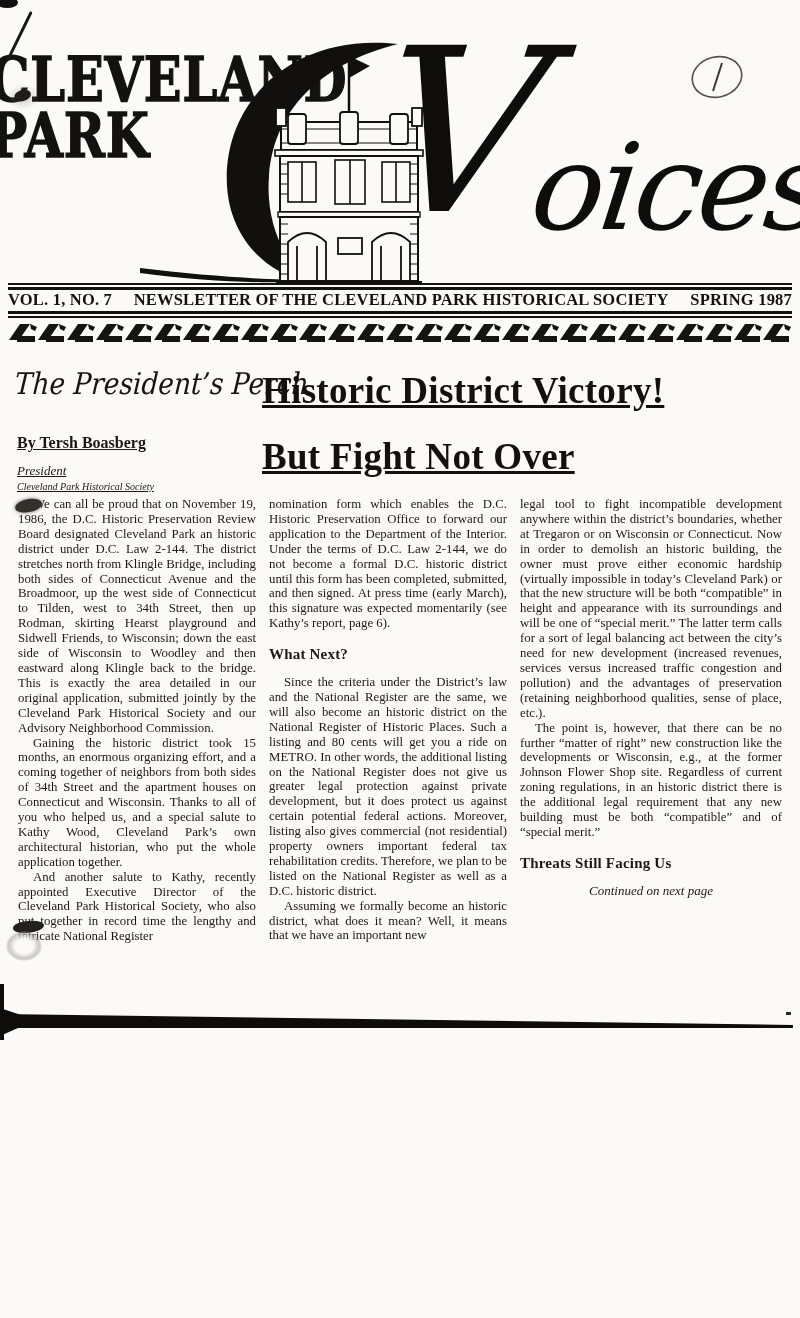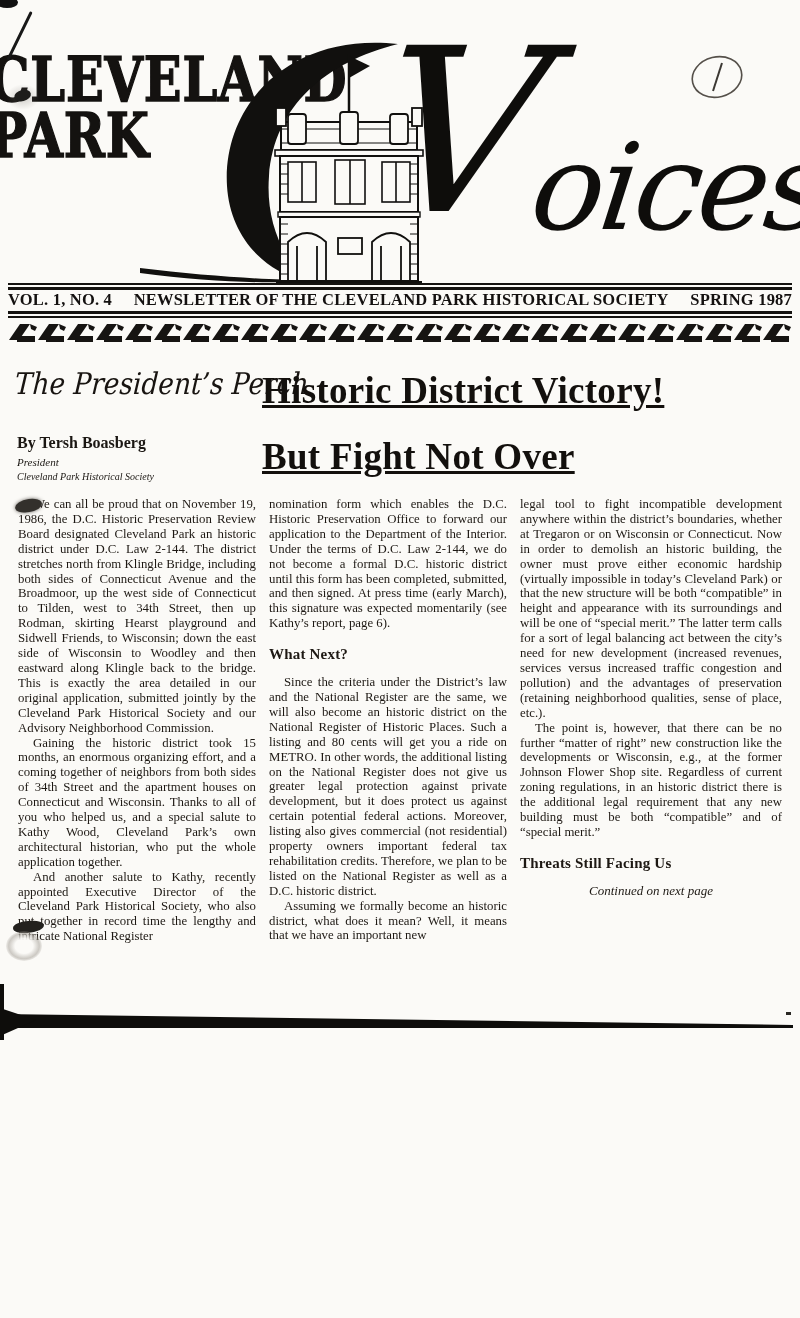--- a/index.html
+++ b/index.html
@@ -24,23 +24,23 @@
   .banner{position:absolute;left:8px;top:290px;width:784px;display:flex;justify-content:space-between;
     align-items:baseline;font-family:"Liberation Serif",serif;font-weight:bold;font-size:16.5px;
     letter-spacing:.2px;color:#141110;}
   .zigzag{position:absolute;left:8px;top:320px;}
 
   
   .pp-title{position:absolute;left:16px;top:366px;font-family:"DejaVu Serif",serif;font-style:italic;
     font-size:30px;color:#181411;transform:scaleX(.88) skewX(-4deg);transform-origin:left top;white-space:nowrap;}
   .headline{position:absolute;left:262px;top:358px;font-family:"Liberation Serif",serif;font-weight:bold;
     font-size:37px;line-height:66px;letter-spacing:.3px;color:#13100d;white-space:nowrap;text-decoration:underline;}
-  .byline{position:absolute;left:17px;top:434px;line-height:1.1;}
+  .byline{position:absolute;left:17px;top:434px;line-height:1.1;text-decoration:underline;}
   .byline .by{font-weight:bold;font-size:16px;}
-  .byline .role{font-style:italic;font-size:11px;margin-top:4px;}
+  .byline .role{font-style:italic;font-size:13px;margin-top:12px;}
   .byline .org{font-style:italic;font-size:10px;margin-top:3px;}
 
   
   .body-cols{position:absolute;left:18px;top:497px;width:764px;display:grid;
     grid-template-columns:238px 238px 262px;column-gap:13px;
     font-size:12.8px;line-height:14.9px;text-align:justify;color:#1d1813;}
   .body-cols p{margin:0;}
   .body-cols p.ind{text-indent:15px;}
   .sub{font-weight:bold;font-size:15px;margin:16px 0 13px;text-align:left;letter-spacing:.2px;}
   .cont{text-align:center;font-style:italic;font-size:13px;margin-top:1px;}
@@ -147,21 +147,21 @@
   </div>
 
   <svg class="page-circle" width="62" height="60">
     <ellipse cx="31" cy="27" rx="25" ry="20" transform="rotate(-14 31 27)" fill="none" stroke="#55504a" stroke-width="1.6"></ellipse>
     <path d="M36 13 L27 41" stroke="#3c3833" stroke-width="2" fill="none"></path>
   </svg>
 
   <div class="rule" style="top:283px;height:1.5px;"></div>
   <div class="rule" style="top:287px;height:2.5px;"></div>
   <div class="banner">
-    <span>VOL. 1, NO. 4</span>
+    <span>VOL. 1, NO. 7</span>
     <span>NEWSLETTER OF THE CLEVELAND PARK HISTORICAL SOCIETY</span>
     <span>SPRING 1987</span>
   </div>
   <div class="rule" style="top:311px;height:2.5px;"></div>
   <div class="rule" style="top:316px;height:1.5px;"></div>
 
   <svg class="zigzag" width="784" height="27">
     <defs>
       <pattern id="zz" width="29" height="27" patternUnits="userSpaceOnUse">
         <path d="M1 20 L12 4 L22 4 L11 20 Z" fill="#161412"></path>

